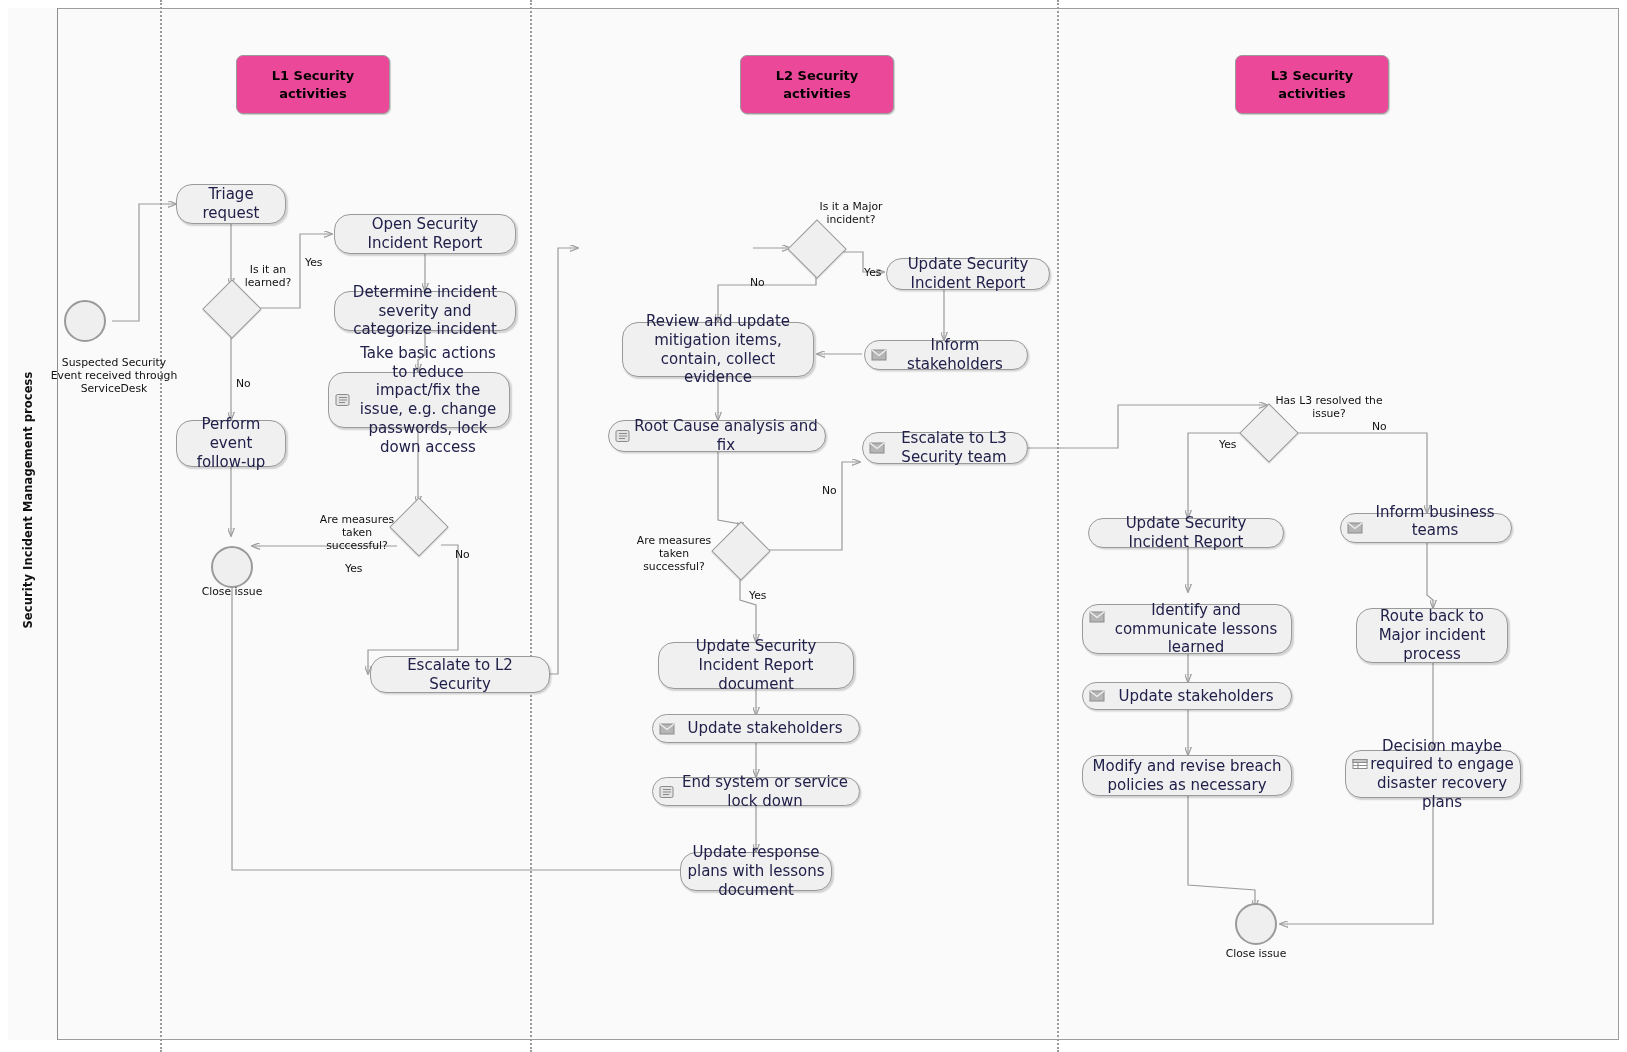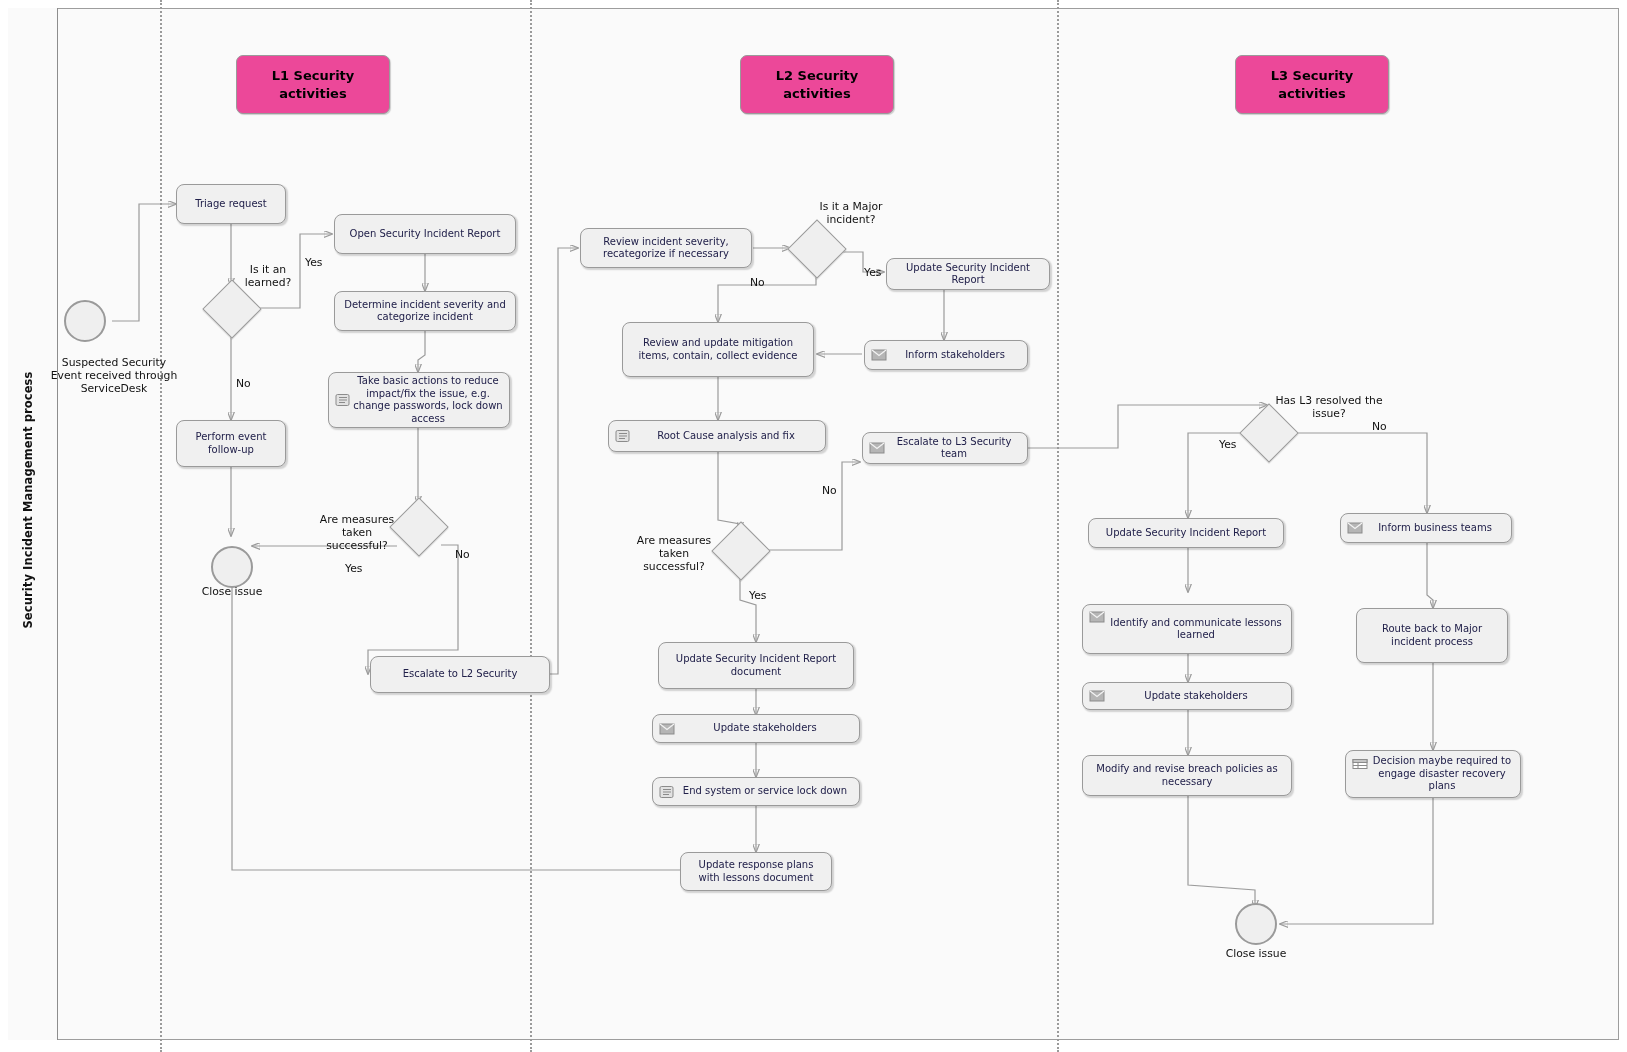--- a/index.html
+++ b/index.html
@@ -19,24 +19,24 @@
   .lane-div{position:absolute;top:0px;width:0;height:1052px;
         border-left:2px dotted #9a9a9a;}
 
   
   .lane-head{position:absolute;background:#ec4899;border:1px solid #9a9a9a;
         border-radius:7px;box-shadow:1px 1px 1px rgba(0,0,0,.18);
         display:flex;align-items:center;justify-content:center;text-align:center;
         font-size:13px;font-weight:bold;color:#000;line-height:1.35;}
 
   
-  .task{position:absolute;background:#f0f0f0;border:1px solid #9a9a9a;border-radius:8px;
+  .task{position:absolute;background:#f0f0f0;border:1px solid #9a9a9a;border-radius:16px;
         box-shadow:1.5px 1.5px 1.5px rgba(0,0,0,.16);
         display:flex;align-items:center;justify-content:center;text-align:center;
-        font-size:10px;color:#21204a;line-height:1.25;box-sizing:border-box;padding:2px 6px;}
+        font-size:15px;color:#21204a;line-height:1.25;box-sizing:border-box;padding:2px 6px;}
   .task .lbl{display:block;}
   .task.has-icon{padding-left:24px;}
 
   .ticon{position:absolute;left:6px;top:50%;transform:translateY(-50%);
          width:16px;height:13px;}
 
   
   .gw{position:absolute;width:40px;height:40px;background:#efefef;
       border:1px solid #9a9a9a;transform:rotate(45deg);
       box-shadow:1px 1px 1px rgba(0,0,0,.12);}
@@ -200,23 +200,20 @@
   <div class="flow-lbl" style="left:345px;top:562px;">Yes</div>
   <div class="flow-lbl" style="left:455px;top:548px;">No</div>
 
   <div class="ev" style="left:211px;top:546px;"></div>
   <div class="lbl-free" style="left:182px;top:585px;width:100px;">Close issue</div>
 
   <div class="task" style="left:370px;top:656px;width:180px;height:37px;">
     <span class="lbl">Escalate to L2 Security</span>
   </div>
 
-  <div class="task" style="left:580px;top:228px;width:172px;height:40px;">
-    <span class="lbl">Review incident severity, recategorize if necessary</span>
-  </div>
 
   <div class="gw" style="left:796px;top:228px;"></div>
   <div class="lbl-free" style="left:805px;top:200px;width:92px;">Is it a Major incident?</div>
   <div class="flow-lbl" style="left:864px;top:266px;">Yes</div>
   <div class="flow-lbl" style="left:750px;top:276px;">No</div>
 
   <div class="task" style="left:886px;top:258px;width:164px;height:32px;">
     <span class="lbl">Update Security Incident Report</span>
   </div>
 
@@ -283,21 +280,21 @@
 
   <div class="gw" style="left:1248px;top:412px;"></div>
   <div class="lbl-free" style="left:1272px;top:394px;width:114px;">Has L3 resolved the issue?</div>
   <div class="flow-lbl" style="left:1219px;top:438px;">Yes</div>
   <div class="flow-lbl" style="left:1372px;top:420px;">No</div>
 
   <div class="task" style="left:1088px;top:518px;width:196px;height:30px;">
     <span class="lbl">Update Security Incident Report</span>
   </div>
 
-  <div class="task has-icon" style="left:1340px;top:513px;width:172px;height:30px;">
+  <div class="task has-icon" style="left:1340px;top:513px;width:172px;height:30px;align-items:flex-end;">
     <svg class="ticon" viewBox="0 0 16 13">
       <rect x="1" y="1.5" width="14" height="10" fill="#b5b5b5" stroke="#8b8b8b" stroke-width="1"></rect>
       <path d="M1,1.5 L8,7 L15,1.5" fill="none" stroke="#f3f3f3" stroke-width="1.2"></path>
     </svg>
     <span class="lbl">Inform business teams</span>
   </div>
 
   <div class="task" style="left:1356px;top:608px;width:152px;height:55px;">
     <span class="lbl">Route back to Major incident process</span>
   </div>

